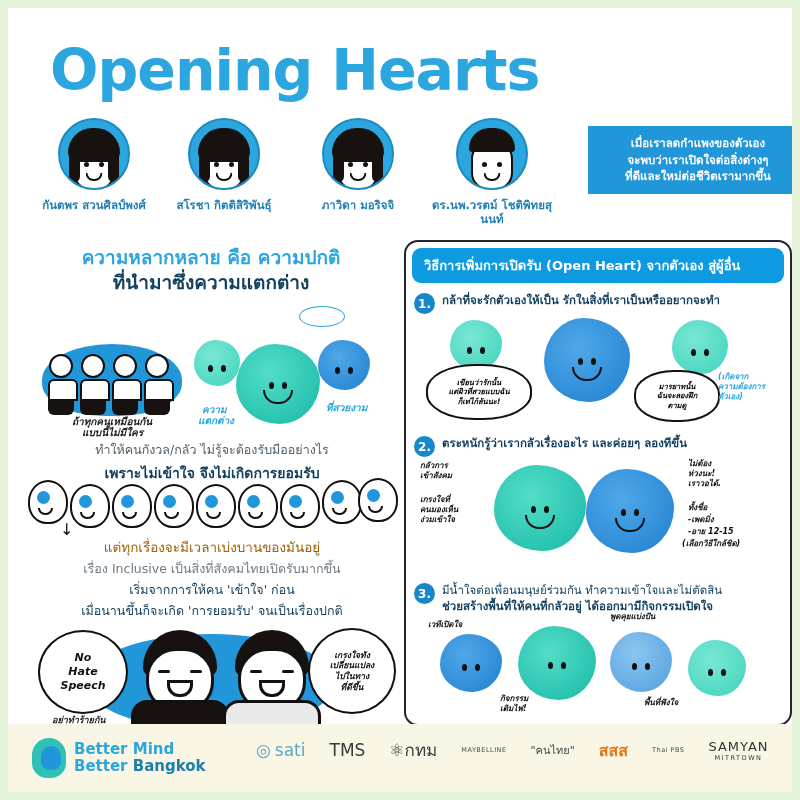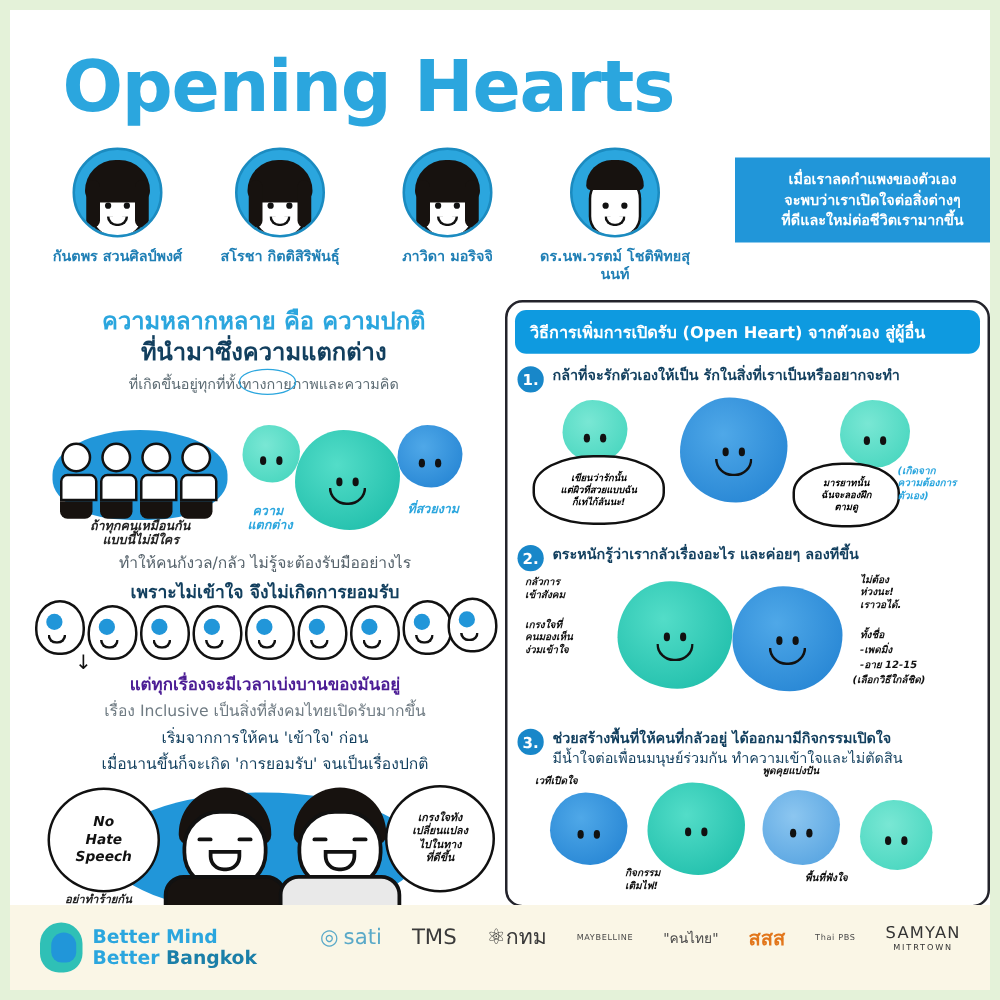--- a/index.html
+++ b/index.html
@@ -96,21 +96,21 @@
   .mid-txt{position:absolute;left:18px;top:432px;width:372px;text-align:center;}
   .mid-txt .m1{font-size:12.5px;color:#55626b;}
   .mid-txt .m2{font-size:14px;font-weight:bold;color:#123f5e;margin-top:2px;}
   .headsrow{position:absolute;left:20px;top:470px;width:368px;height:48px;}
   .head{position:absolute;width:36px;height:40px;border:2.5px solid #111;
     border-radius:50% 50% 46% 46%;background:#fff;}
   .head .dot{position:absolute;left:7px;top:9px;width:13px;height:13px;border-radius:50%;background:#2196d9;}
   .head .m{position:absolute;left:8px;top:26px;width:11px;height:5px;border:2px solid #111;border-top:none;border-radius:0 0 8px 8px;}
   .arrowdown{position:absolute;left:52px;top:512px;font-size:16px;color:#111;}
   .low-txt{position:absolute;left:18px;top:528px;width:372px;text-align:center;}
-  .low-txt .t1{font-size:13.5px;font-weight:bold;color:#4c1d95;}
+  .low-txt .t1{font-size:13.5px;font-weight:normal;color:#a16207;}
   .low-txt .t2{font-size:12.5px;color:#6f7b83;margin-top:1px;}
   .low-txt .t3{font-size:12.5px;color:#123f5e;margin-top:1px;}
   .low-txt .t4{font-size:12.5px;color:#123f5e;margin-top:1px;}
   
   .illus{position:absolute;left:20px;top:608px;width:372px;height:118px;}
   .il-bg{position:absolute;left:58px;top:18px;width:250px;height:96px;background:#2196d9;border-radius:50%;}
   .figure{position:absolute;top:14px;width:96px;height:104px;}
   .f-hair{position:absolute;left:50%;transform:translateX(-50%);top:0;width:74px;height:46px;background:#17120f;border-radius:37px 37px 8px 8px;}
   .f-face{position:absolute;left:50%;transform:translateX(-50%);top:18px;width:62px;height:58px;background:#fff;border:3px solid #111;border-radius:30px;}
   .f-body{position:absolute;left:50%;transform:translateX(-50%);top:70px;width:92px;height:40px;border:3px solid #111;border-radius:16px 16px 0 0;}
@@ -223,21 +223,20 @@
   <div class="quote-box">
     <div>เมื่อเราลดกำแพงของตัวเอง</div>
     <div>จะพบว่าเราเปิดใจต่อสิ่งต่างๆ</div>
     <div>ที่ดีและใหม่ต่อชีวิตเรามากขึ้น</div>
   </div>
 
   <div class="lead">
     <div class="l1">ความหลากหลาย คือ ความปกติ</div>
     <div class="l2">ที่นำมาซึ่งความแตกต่าง</div>
     <div class="l3">
-      <span>ที่เกิดขึ้นอยู่ทุกที่ทั้งทางกายภาพและความคิด</span>
       <span class="circle-mark"></span>
     </div>
   </div>
 
   <div class="blobrow">
     <div class="crowd">
       <div class="cperson" style="left:6px;">
           <i></i>
           <b></b>
           <s></s>
@@ -437,22 +436,22 @@
         <div class="note" style="left:274px;top:58px;">-เพดมิ่ง</div>
         <div class="note" style="left:274px;top:70px;">-อาย 12-15</div>
         <div class="note" style="left:268px;top:82px;">(เลือกวิธีใกล้ชิด)</div>
       </div>
     </div>
 
     <div class="step">
       <div class="step-head">
         <div class="step-num">3.</div>
         <div>
+          <div class="step-txt" style="font-weight:normal;">มีน้ำใจต่อเพื่อนมนุษย์ร่วมกัน ทำความเข้าใจและไม่ตัดสิน</div>
           <div class="step-txt">ช่วยสร้างพื้นที่ให้คนที่กลัวอยู่ ได้ออกมามีกิจกรรมเปิดใจ</div>
-          <div class="step-txt" style="font-weight:normal;">มีน้ำใจต่อเพื่อนมนุษย์ร่วมกัน ทำความเข้าใจและไม่ตัดสิน</div>
         </div>
       </div>
       <div class="scene s3">
         <div class="blob b-blue" style="left:26px;top:20px;width:62px;height:58px;">
           <div class="bd"></div>
             <div class="eyes"><span></span><span></span></div>
         </div>
         <div class="blob b-teal" style="left:104px;top:12px;width:78px;height:74px;">
           <div class="bd"></div>
             <div class="eyes"><span></span><span></span></div>

